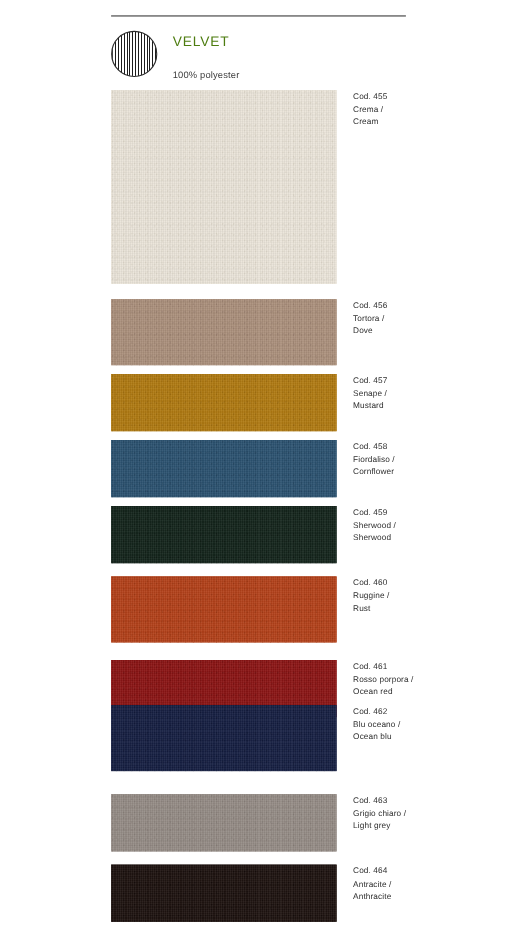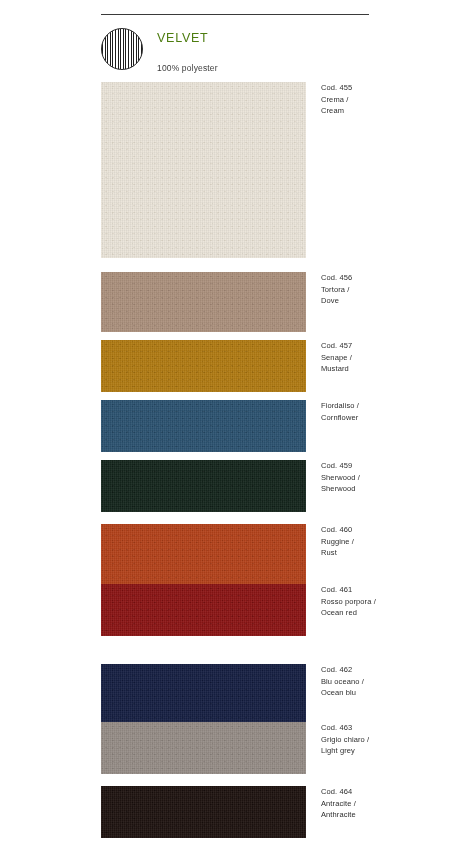--- a/index.html
+++ b/index.html
@@ -146,49 +146,50 @@
       <div class="swatch" style="height: 52px; background-color: rgb(176, 122, 18); background-image: radial-gradient(circle at 30% 30%, rgb(157, 108, 13) 0.6px, transparent 0.7px), radial-gradient(circle at 70% 65%, rgb(157, 108, 13) 0.6px, transparent 0.7px), linear-gradient(rgb(176, 122, 18), rgb(176, 122, 18));"></div>
       <div class="labels">
         <div>Cod. 457</div>
         <div>Senape /</div>
         <div>Mustard</div>
       </div>
     </div>
     <div class="color-row" style="top: 400px; height: 52px;">
       <div class="swatch" style="height: 52px; background-color: rgb(43, 82, 112); background-image: radial-gradient(circle at 30% 30%, rgb(35, 69, 96) 0.6px, transparent 0.7px), radial-gradient(circle at 70% 65%, rgb(35, 69, 96) 0.6px, transparent 0.7px), linear-gradient(rgb(43, 82, 112), rgb(43, 82, 112));"></div>
       <div class="labels">
+        <div>Cod. 458</div>
         <div>Fiordaliso /</div>
         <div>Cornflower</div>
       </div>
     </div>
     <div class="color-row" style="top: 460px; height: 52px;">
       <div class="swatch" style="height: 52px; background-color: rgb(20, 37, 28); background-image: radial-gradient(circle at 30% 30%, rgb(14, 27, 20) 0.6px, transparent 0.7px), radial-gradient(circle at 70% 65%, rgb(14, 27, 20) 0.6px, transparent 0.7px), linear-gradient(rgb(20, 37, 28), rgb(20, 37, 28));"></div>
       <div class="labels">
         <div>Cod. 459</div>
         <div>Sherwood /</div>
         <div>Sherwood</div>
       </div>
     </div>
     <div class="color-row" style="top: 524px; height: 60px;">
       <div class="swatch" style="height: 60px; background-color: rgb(179, 65, 26); background-image: radial-gradient(circle at 30% 30%, rgb(160, 57, 21) 0.6px, transparent 0.7px), radial-gradient(circle at 70% 65%, rgb(160, 57, 21) 0.6px, transparent 0.7px), linear-gradient(rgb(179, 65, 26), rgb(179, 65, 26));"></div>
       <div class="labels">
         <div>Cod. 460</div>
         <div>Ruggine /</div>
         <div>Rust</div>
       </div>
     </div>
-    <div class="color-row" style="top: 584px; height: 40px;">
+    <div class="color-row" style="top: 600px; height: 40px;">
       <div class="swatch" style="height: 52px; background-color: rgb(138, 20, 20); background-image: radial-gradient(circle at 30% 30%, rgb(118, 15, 15) 0.6px, transparent 0.7px), radial-gradient(circle at 70% 65%, rgb(118, 15, 15) 0.6px, transparent 0.7px), linear-gradient(rgb(138, 20, 20), rgb(138, 20, 20));"></div>
       <div class="labels">
         <div>Cod. 461</div>
         <div>Rosso porpora /</div>
         <div>Ocean red</div>
       </div>
     </div>
-    <div class="color-row" style="top: 664px; height: 60px;">
+    <div class="color-row" style="top: 641px; height: 60px;">
       <div class="swatch" style="height: 60px; background-color: rgb(22, 31, 66); background-image: radial-gradient(circle at 30% 30%, rgb(16, 24, 55) 0.6px, transparent 0.7px), radial-gradient(circle at 70% 65%, rgb(16, 24, 55) 0.6px, transparent 0.7px), linear-gradient(rgb(22, 31, 66), rgb(22, 31, 66));"></div>
       <div class="labels">
         <div>Cod. 462</div>
         <div>Blu oceano /</div>
         <div>Ocean blu</div>
       </div>
     </div>
     <div class="color-row" style="top: 722px; height: 52px;">
       <div class="swatch" style="height: 52px; background-color: rgb(149, 140, 134); background-image: radial-gradient(circle at 30% 30%, rgb(135, 126, 120) 0.6px, transparent 0.7px), radial-gradient(circle at 70% 65%, rgb(135, 126, 120) 0.6px, transparent 0.7px), linear-gradient(rgb(149, 140, 134), rgb(149, 140, 134));"></div>
       <div class="labels">

